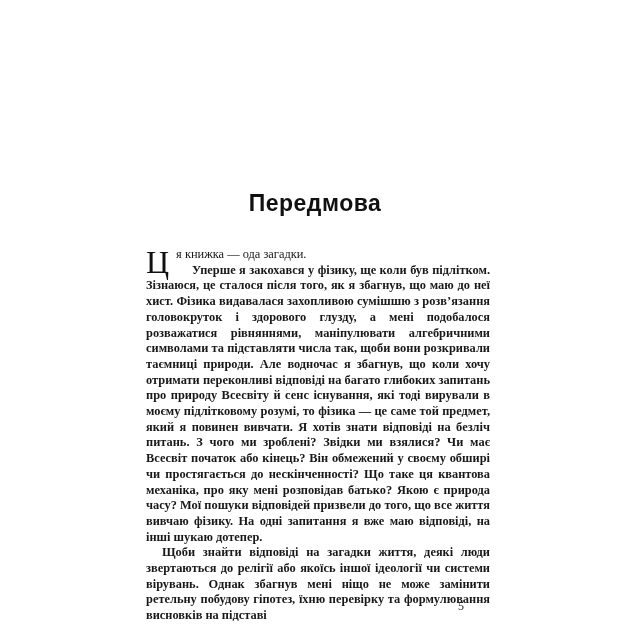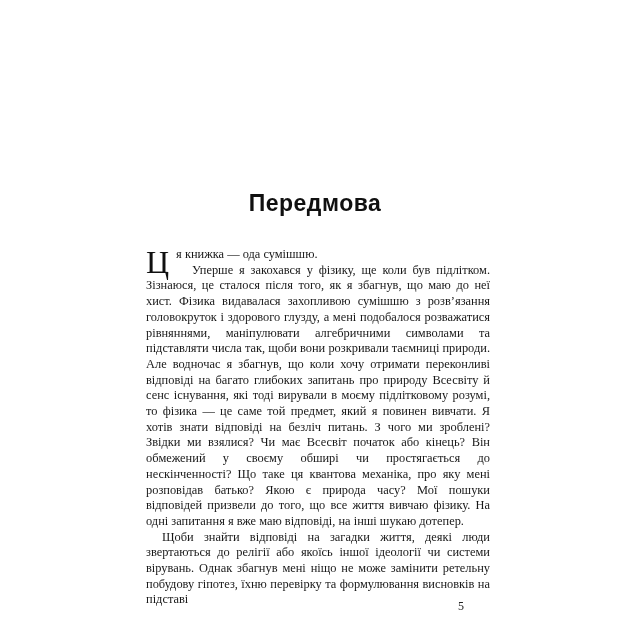--- a/index.html
+++ b/index.html
@@ -45,40 +45,41 @@
   }
   .dropcap {
     float: left;
     font-size: 32px;
     line-height: 29px;
     margin: 1px 7px 0 0;
     color: #101010;
   }
   .para-indent {
     text-indent: 16px;
+    font-weight: bold;
   }
   .folio {
     position: absolute;
     top: 599px;
     left: 146px;
     width: 318px;
     text-align: right;
     font-size: 12px;
     color: #222222;
   }
 </style>
 </head>
 <body>
 
 <div class="page">
 
   <h1 class="chapter-title">Передмова</h1>
 
   <div class="text-block">
-    <p><span class="dropcap">Ц</span><span>я книжка — ода сумішшю.</span></p>
+    <p><span class="dropcap">Ц</span><span>я книжка — ода загадки.</span></p>
 
     <p class="para-indent">Уперше я закохався у фізику, ще коли був підлітком. Зізнаюся, це сталося після того, як я збагнув, що маю до неї хист. Фізика видавалася захопливою сумішшю з розв’язання головокруток і здорового глузду, а мені подобалося розважатися рівняннями, маніпулювати алгебричними символами та підставляти числа так, щоби вони розкривали таємниці природи. Але водночас я збагнув, що коли хочу отримати переконливі відповіді на багато глибоких запитань про природу Всесвіту й сенс існування, які тоді вирували в моєму підлітковому розумі, то фізика — це саме той предмет, який я повинен вивчати. Я хотів знати відповіді на безліч питань. З чого ми зроблені? Звідки ми взялися? Чи має Всесвіт початок або кінець? Він обмежений у своєму обширі чи простягається до нескінченності? Що таке ця квантова механіка, про яку мені розповідав батько? Якою є природа часу? Мої пошуки відповідей призвели до того, що все життя вивчаю фізику. На одні запитання я вже маю відповіді, на інші шукаю дотепер.</p>
 
     <p class="para-indent">Щоби знайти відповіді на загадки життя, деякі люди звертаються до релігії або якоїсь іншої ідеології чи системи вірувань. Однак збагнув мені ніщо не може замінити ретельну побудову гіпотез, їхню перевірку та формулювання висновків на підставі</p>
   </div>
 
   <div class="folio">5</div>
 
 </div>
 

